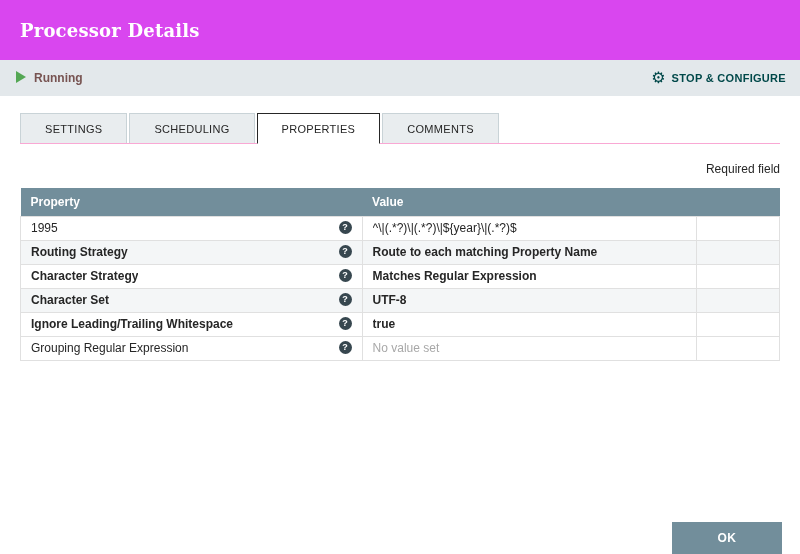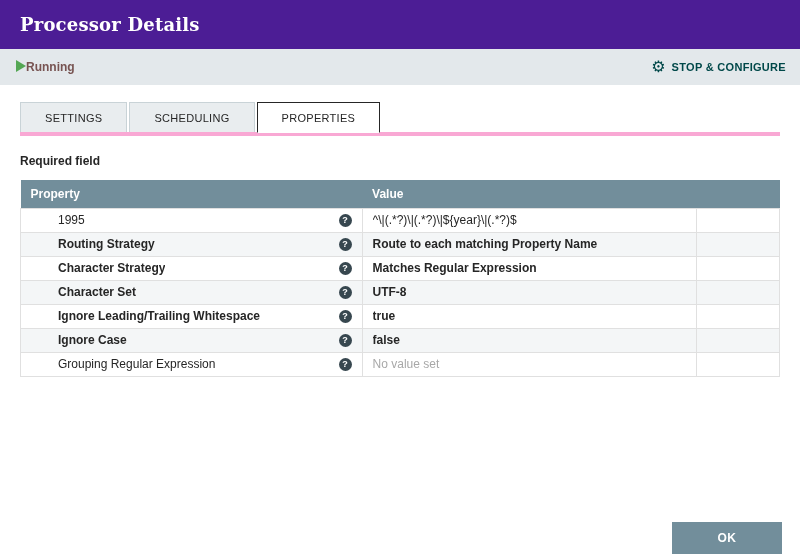--- a/index.html
+++ b/index.html
@@ -7,22 +7,22 @@
   body {
     font-family: "Liberation Sans", sans-serif;
     background: #ffffff;
     position: relative;
     overflow: hidden;
     color: #262626;
   }
 
   
   .dialog-header {
-    height: 49px;
-    background: #4c1d95;
+    height: 60px;
+    background: #d946ef;
     display: flex;
     align-items: center;
     padding: 0 20px;
   }
   .dialog-header h1 {
     font-family: "DejaVu Serif", "Liberation Serif", serif;
     font-size: 18px;
     font-weight: bold;
     color: #ffffff;
     letter-spacing: 0.2px;
@@ -30,21 +30,21 @@
 
   
   .status-bar {
     height: 36px;
     background: #e3e8eb;
     display: flex;
     align-items: center;
     justify-content: space-between;
     padding: 0 14px 0 16px;
   }
-  .status-left { display: flex; }
+  .status-left { display: flex; gap: 8px; }
   .play-icon {
     width: 0; height: 0;
     border-top: 6px solid transparent;
     border-bottom: 6px solid transparent;
     border-left: 10px solid #54a754;
     display: inline-block;
   }
   .state-label { font-size: 12px; font-weight: bold; color: #775351; }
   .status-right {
     display: flex; align-items: center; gap: 6px;
@@ -54,21 +54,21 @@
   .action-label {
     font-size: 11px; font-weight: bold; color: #004849; letter-spacing: 0.3px;
   }
 
   
   .content { padding: 17px 20px 0 20px; }
 
   
   .tab-bar {
     display: flex;
-    border-bottom: 4px solid #f9a8d4;
+    border-bottom: 1px solid #f9a8d4;
     align-items: flex-end;
   }
   .tab {
     height: 30px;
     padding: 0 24px;
     display: flex;
     align-items: center;
     justify-content: center;
     font-size: 11px;
     color: #262626;
@@ -85,22 +85,23 @@
     border: 1px solid #262626;
     border-bottom: 1px solid #ffffff;
     margin-bottom: -1px;
     height: 31px;
   }
 
   
   .required-field {
     margin-top: 18px;
     font-size: 12px;
-    font-weight: bold;
+    font-weight: normal;
     color: #262626;
+    text-align: right;
   }
 
   
   table.properties {
     width: 100%;
     border-collapse: collapse;
     margin-top: 12px;
     table-layout: fixed;
   }
   table.properties th {
@@ -120,24 +121,22 @@
     border: 1px solid #e0e0e0;
     font-size: 12px;
     padding: 0 10px;
     background: #ffffff;
     vertical-align: middle;
   }
   tr.alt td { background: #f4f6f7; }
   td.prop-cell { padding-right: 6px; }
   .prop-inner {
     display: flex;
-    align-items: center;
     justify-content: space-between;
     gap: 15px;
-    margin-left: 27px;
   }
   .prop-name { color: #262626; white-space: nowrap; overflow: hidden; text-overflow: ellipsis; }
   .bold { font-weight: bold; }
   .help-icon {
     flex: 0 0 auto;
     width: 13px; height: 13px;
     border-radius: 50%;
     background: #37474f;
     color: #ffffff;
     font-size: 9px;
@@ -185,20 +184,21 @@
       <span class="action-label">STOP &amp; CONFIGURE</span>
     </button>
   </div>
 
   <div class="content">
 
     <div class="tab-bar">
       <div class="tab">SETTINGS</div>
       <div class="tab">SCHEDULING</div>
       <div class="tab active">PROPERTIES</div>
+      <div class="tab">COMMENTS</div>
     </div>
 
     <div class="required-field">Required field</div>
 
     <table class="properties">
       <colgroup>
         <col class="c-prop">
           <col class="c-value">
           <col class="c-extra">
       </colgroup>
@@ -263,32 +263,20 @@
       <span class="prop-inner">
         <span class="prop-name bold">Ignore Leading/Trailing Whitespace</span>
         <span class="help-icon">?</span>
       </span>
     </td>
     <td>
       <span class="value-text bold">true</span>
     </td>
     <td class="extra-cell"></td>
   </tr>
-          <tr class="alt">
-    <td class="prop-cell">
-      <span class="prop-inner">
-        <span class="prop-name bold">Ignore Case</span>
-        <span class="help-icon">?</span>
-      </span>
-    </td>
-    <td>
-      <span class="value-text bold">false</span>
-    </td>
-    <td class="extra-cell"></td>
-  </tr>
           <tr>
     <td class="prop-cell">
       <span class="prop-inner">
         <span class="prop-name">Grouping Regular Expression</span>
         <span class="help-icon">?</span>
       </span>
     </td>
     <td>
       <span class="value-text placeholder">No value set</span>
     </td>

